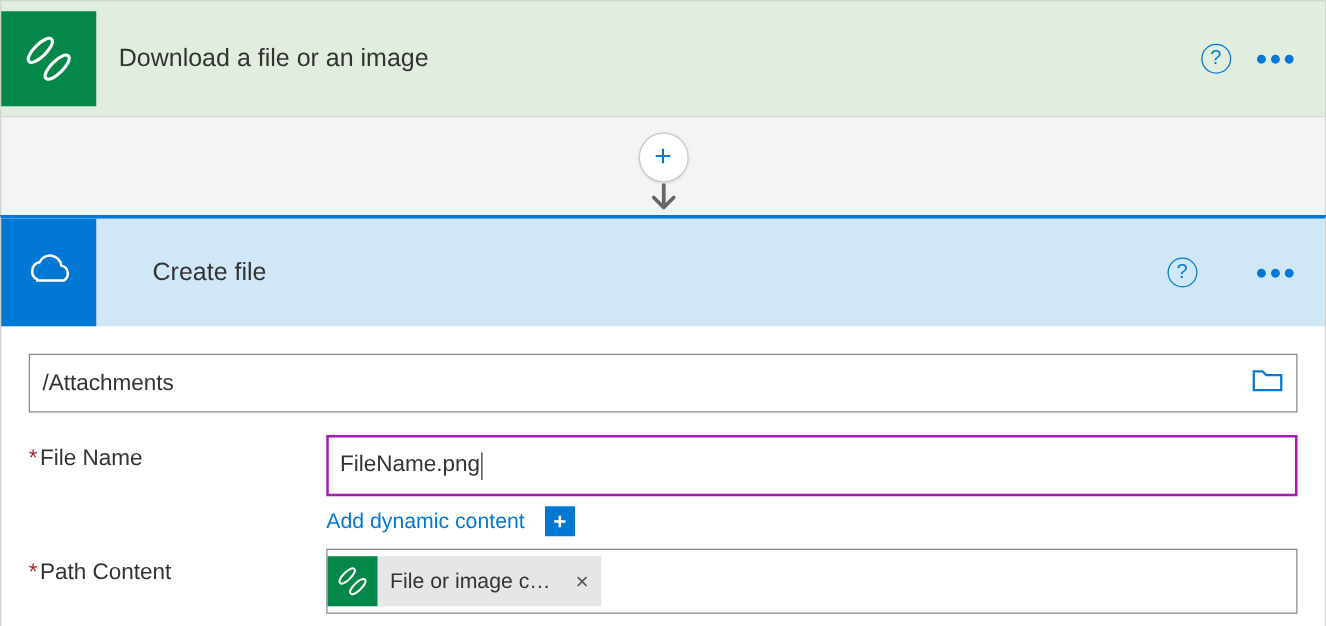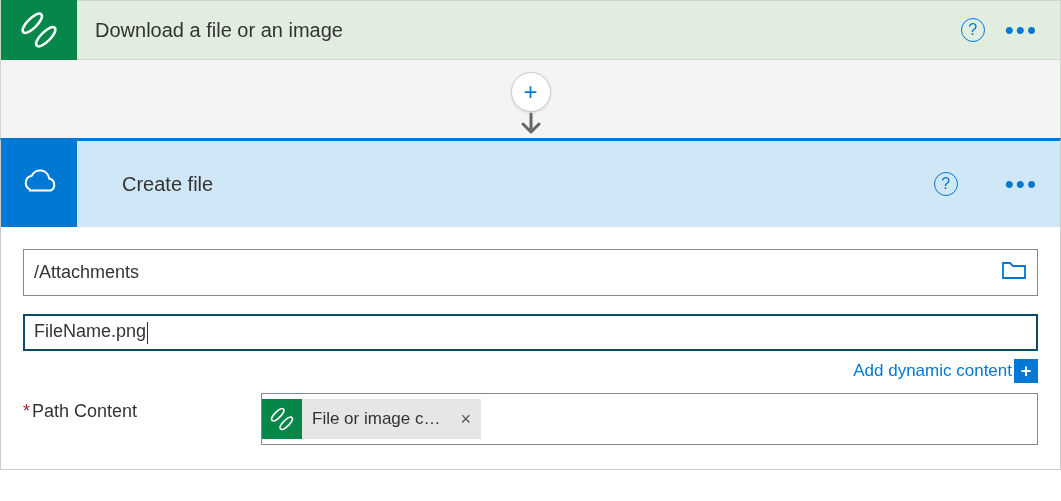--- a/index.html
+++ b/index.html
@@ -2,21 +2,21 @@
 <html><head>
 <meta charset="utf-8">
 <style>
   * { box-sizing: border-box; margin: 0; padding: 0; font-family: "Segoe UI", Arial, sans-serif; }
   body { width: 1061px; height: 501px; background: #ffffff; font-size: 18px; color: #333; }
 
   
   .card1-header {
     display: flex; align-items: center;
     background: #e1edde;
-    height: 60px;
+    height: 94px;
     border: 1px solid #cfd6cc;
     position: relative;
   }
   .card1-icon-wrap {
     width: 76px; height: 76px; background: #048748;
     display: flex; align-items: center; justify-content: center;
     flex-shrink: 0;
   }
   .card1-title { margin-left: 18px; font-size: 20px; color: #333; flex: 1; }
 
@@ -57,26 +57,26 @@
   .form-row { display: flex; align-items: flex-start; margin-bottom: 18px; }
   .form-label { width: 238px; font-size: 18px; color: #333; padding-top: 8px; }
   .req { color: #a4262c; margin-right: 2px; }
   .form-field { flex: 1; }
 
   .input-box {
     display: flex; align-items: center;
     border: 1px solid #888; height: 47px; padding: 0 10px; font-size: 18px;
     background: #fff;
   }
-  .input-box.focus { border: 2px solid #0c4a6e; height: 37px; padding: 0 9px; }
+  .input-box.focus { border: 2px solid #a21caf; height: 49px; padding: 0 9px; }
   .input-text { flex: 1; }
   .folder-btn { color: #0078d4; cursor: pointer; }
   .caret { display:inline-block; width:1px; height:22px; background:#333; vertical-align:middle; margin-left:1px; }
 
-  .dyn-row { display:flex; justify-content:flex-end; align-items:center; margin-top: 8px; gap: 2px; }
+  .dyn-row { display:flex; align-items:center; margin-top: 8px; gap: 16px; }
   .dyn-link { color: #0078d4; font-size: 17px; cursor: pointer; }
   .dyn-plus { width: 24px; height: 24px; background: #0078d4; color: #fff; display:flex; align-items:center; justify-content:center; font-size: 18px; font-weight: bold; cursor:pointer; }
 
   .token-row { border: 1px solid #888; min-height: 52px; padding: 0; display:flex; align-items:center; }
   .token {
     display:flex; align-items:center; background: #e6e6e6; height: 40px;
   }
   .token-icon { width: 40px; height: 40px; background: #048748; display:flex; align-items:center; justify-content:center; }
   .token-label { padding: 0 10px; font-size: 17px; color: #333; max-width: 170px; white-space: nowrap; overflow:hidden; text-overflow:ellipsis; }
   .token-x { padding: 0 10px; font-size: 18px; color: #555; cursor:pointer; }
@@ -131,20 +131,21 @@
           <span class="folder-btn">
             <svg width="26" height="22" viewBox="0 0 26 22" fill="none">
                 <path d="M2 4h7l3 3h12v12H2z" stroke="#0078d4" stroke-width="1.8"></path>
               </svg>
           </span>
         </div>
       </div>
     </div>
 
     <div class="form-row" style="margin-bottom:4px;">
+      <div class="form-label"><span class="req">*</span><span>File Name</span></div>
       <div class="form-field">
         <div class="input-box focus">
           <span class="input-text"><span>FileName.png</span><span class="caret"></span></span>
         </div>
         <div class="dyn-row">
           <span class="dyn-link">Add dynamic content</span>
           <span class="dyn-plus">+</span>
         </div>
       </div>
     </div>

